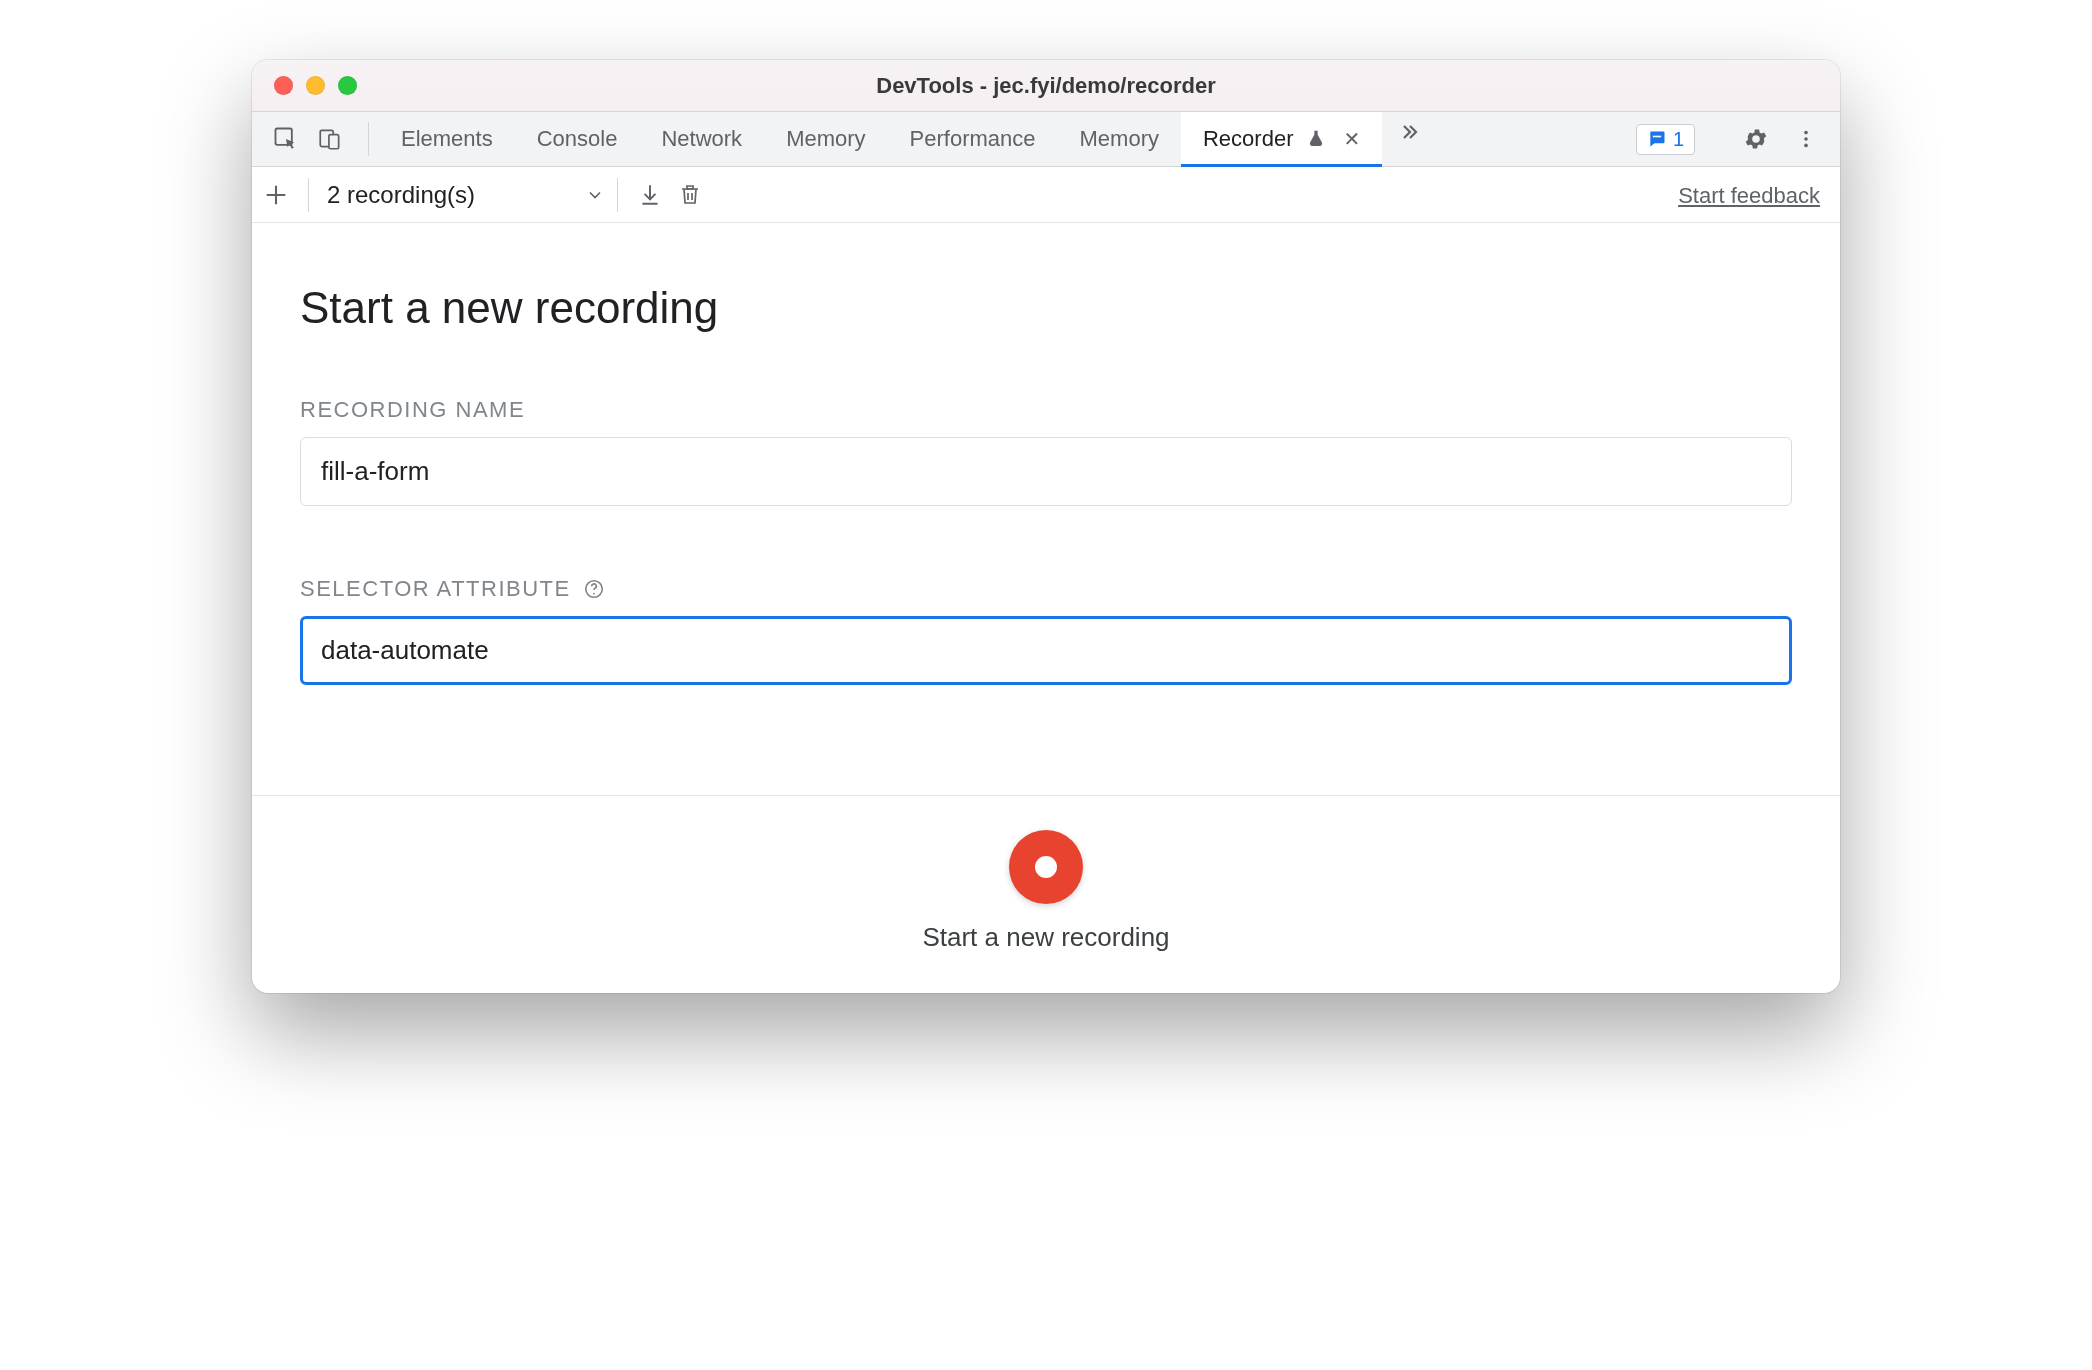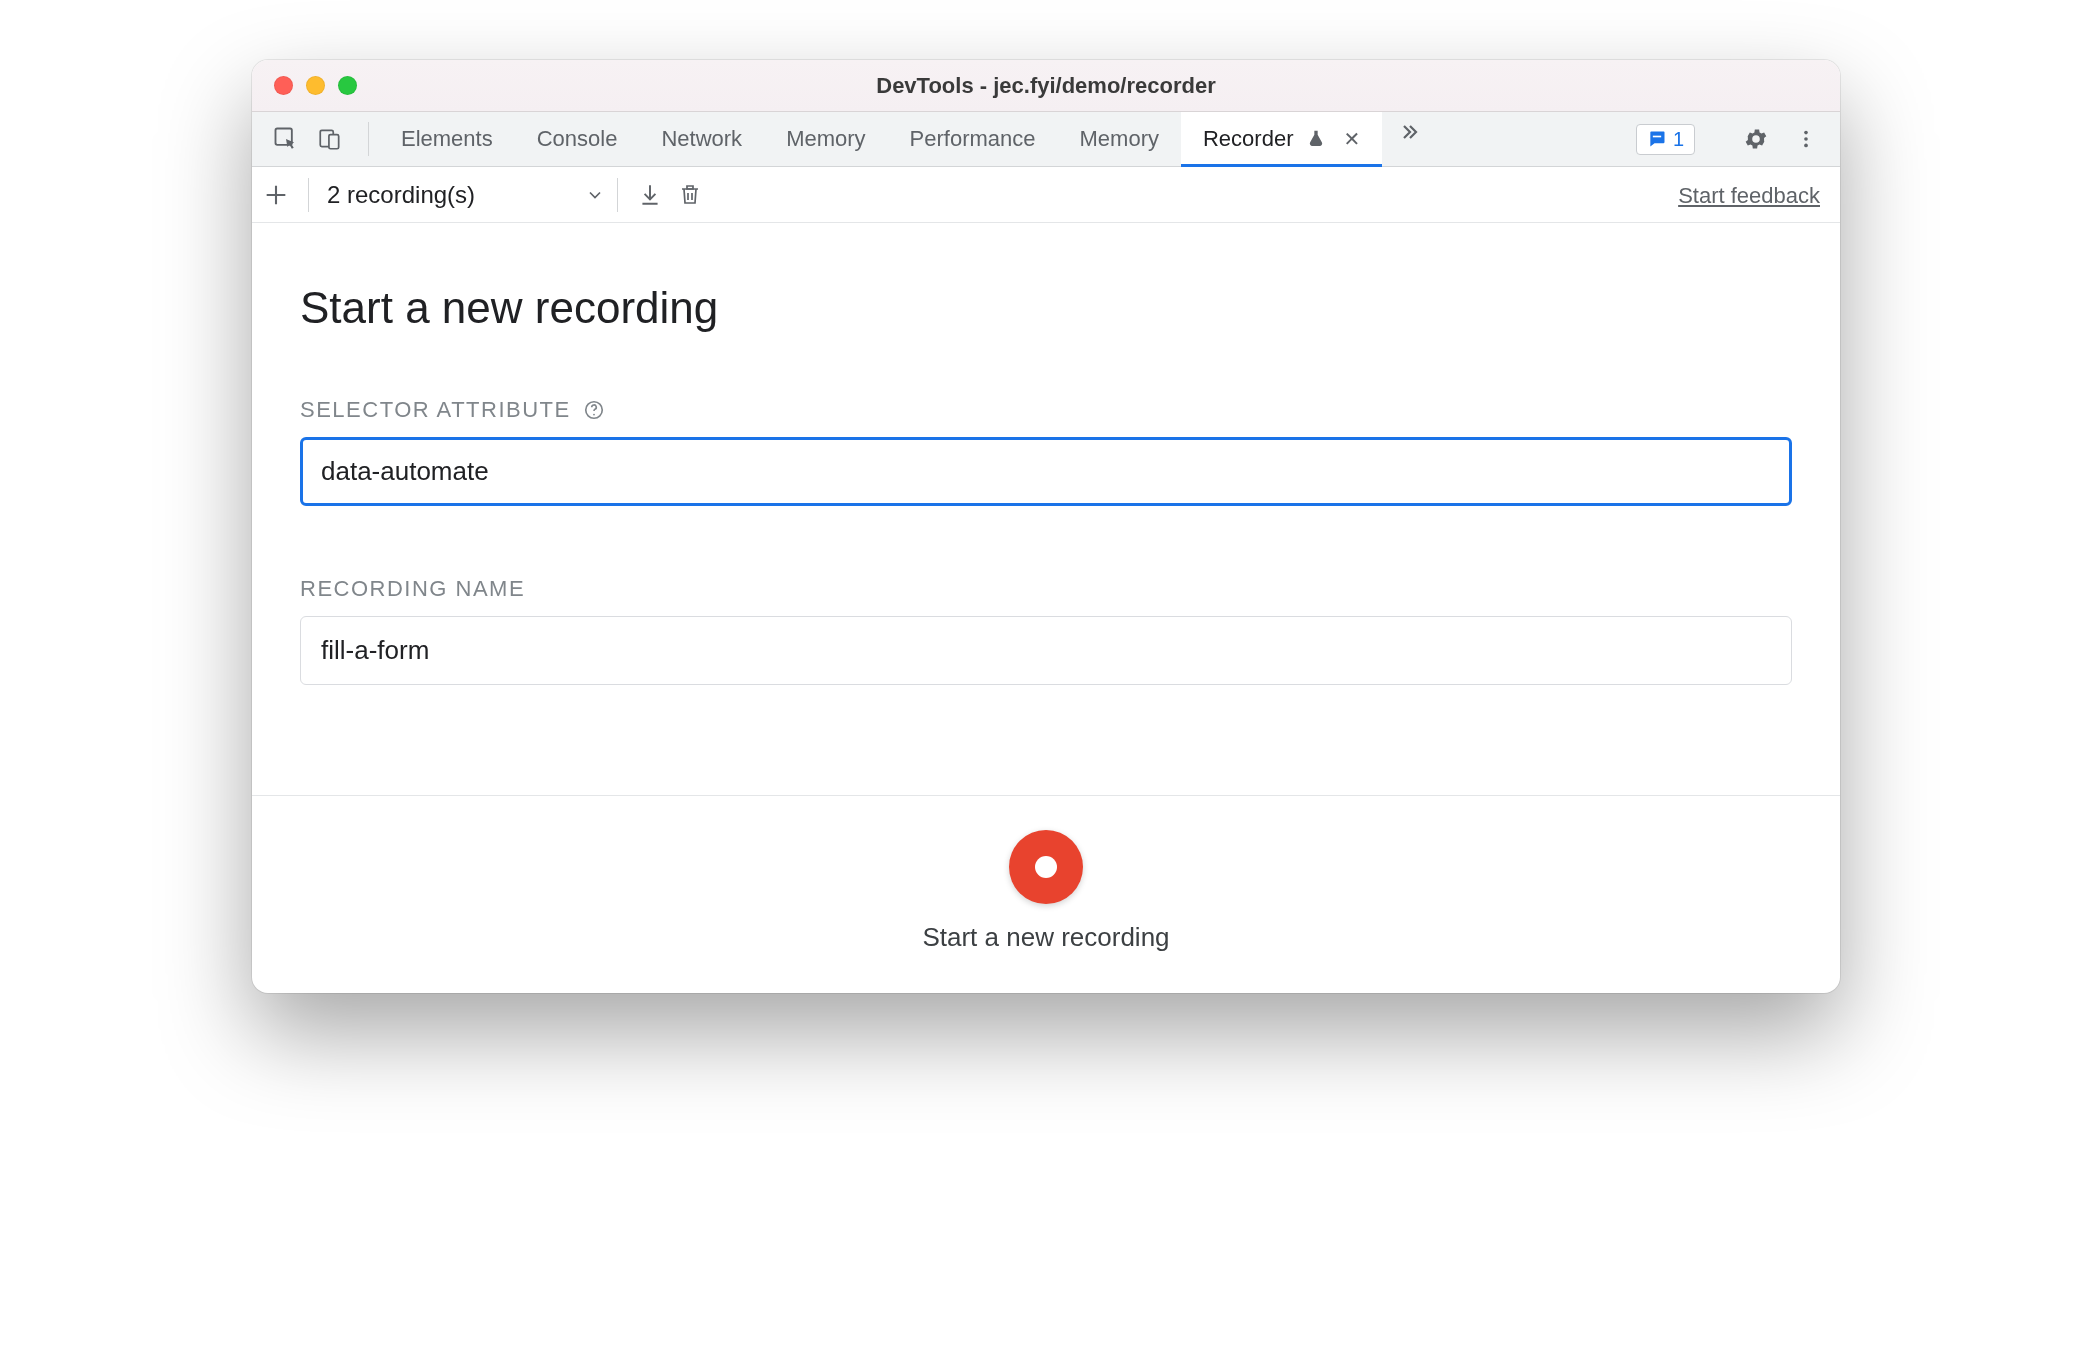--- a/index.html
+++ b/index.html
@@ -299,38 +299,38 @@
     <div class="sub-right">
       <a class="feedback-link">Start feedback</a>
     </div>
   </div>
 
   <div class="content">
     <h1 class="page-title">Start a new recording</h1>
 
     <div class="field-block">
       <div class="field-label">
+        <span>RECORDING NAME</span>
+      </div>
+      <input class="text-input" type="text" value="fill-a-form" style="">
+    </div>
+
+    <div class="field-block">
+      <div class="field-label">
         <span>SELECTOR ATTRIBUTE</span>
         <span>
           <svg width="22" height="22" viewBox="0 0 24 24" fill="none" stroke="#80868b" stroke-width="1.8">
               <circle cx="12" cy="12" r="9"></circle>
               <path d="M9.5 9a2.5 2.5 0 1 1 3.5 2.3c-.9.4-1 .9-1 1.7"></path>
               <circle cx="12" cy="17" r="1" fill="#80868b" stroke="none"></circle>
             </svg>
         </span>
       </div>
       <input class="text-input focused" type="text" value="data-automate" style="">
     </div>
-
-    <div class="field-block">
-      <div class="field-label">
-        <span>RECORDING NAME</span>
-      </div>
-      <input class="text-input" type="text" value="fill-a-form" style="">
-    </div>
   </div>
 
   <div class="footer">
     <div class="record-btn">
       <div class="inner"></div>
     </div>
     <div class="footer-label">Start a new recording</div>
   </div>
 
 </div>

